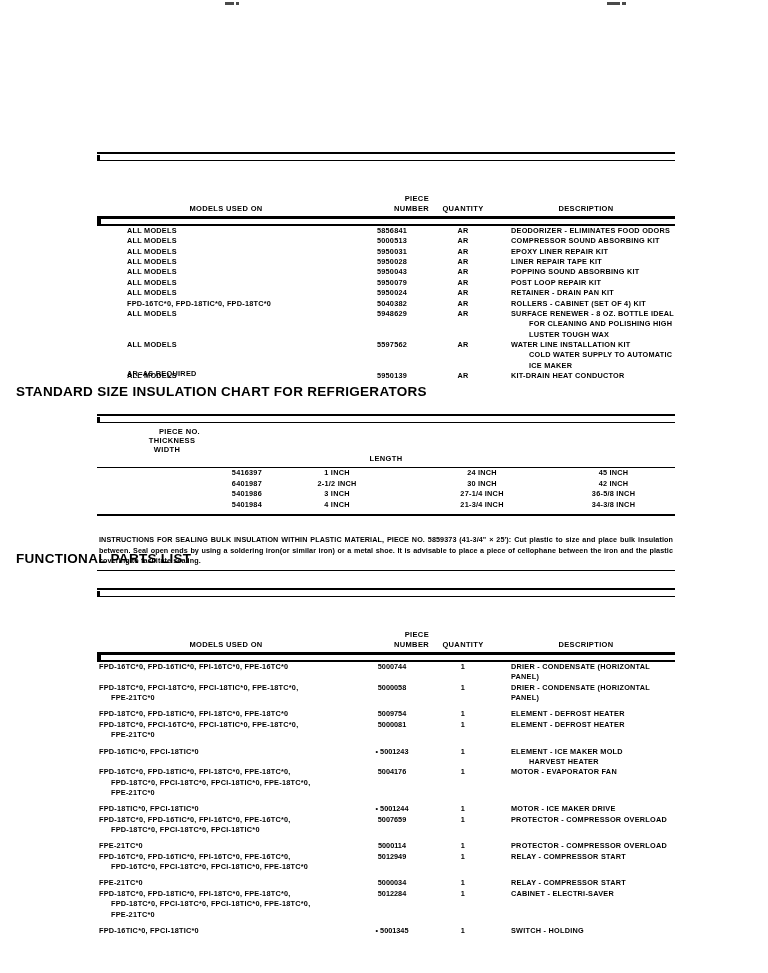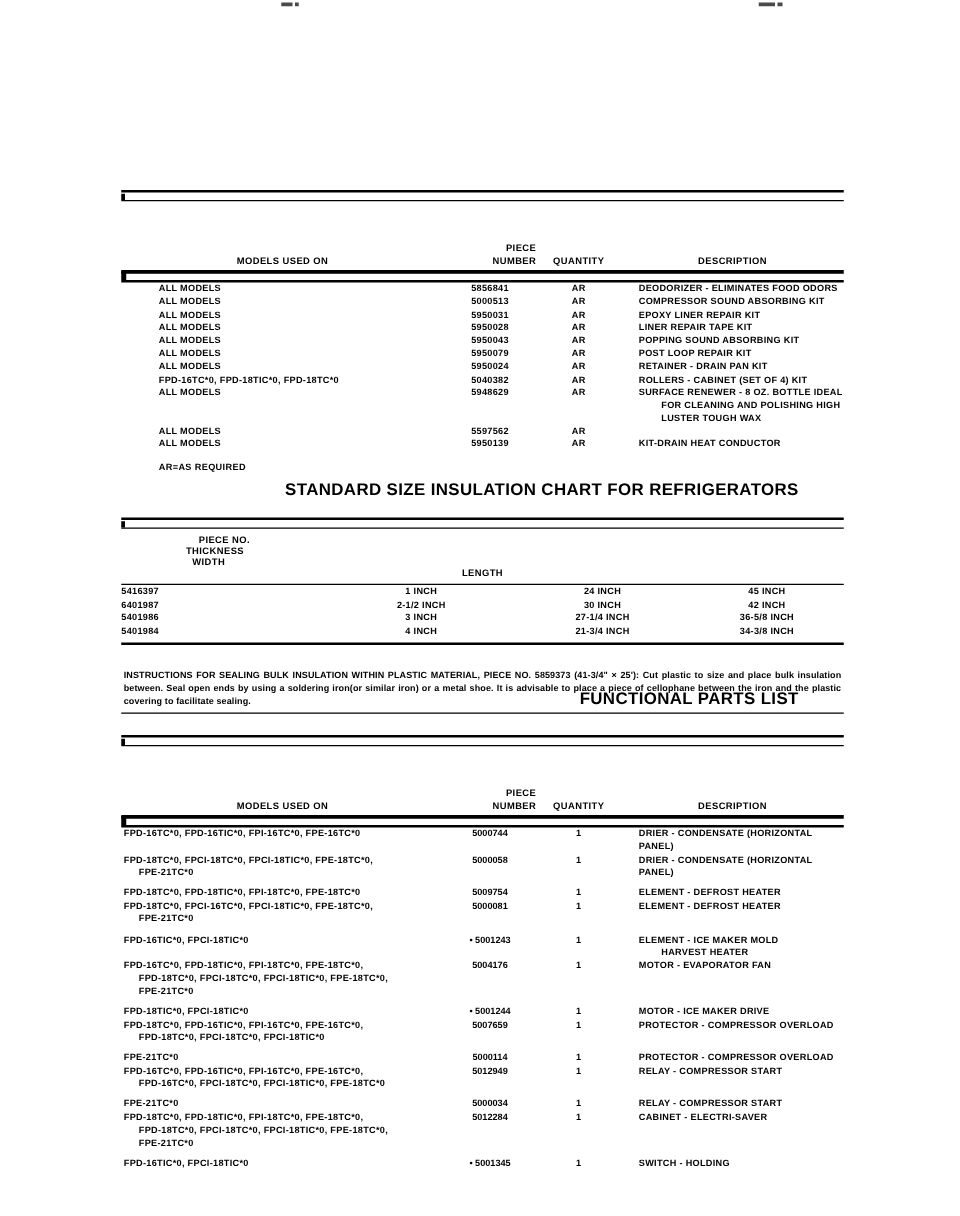--- a/index.html
+++ b/index.html
@@ -106,22 +106,22 @@
   .c-piece  { width: 74px;  text-align: center; }
   .c-qty    { width: 68px;  text-align: center; }
   .c-desc   { flex: 1;      padding-left: 14px; box-sizing: border-box; }
   .c-desc .cont { padding-left: 18px; display: block; }
   .c-models .cont { padding-left: 12px; display: block; }
 
   
   .section-title {
     position: absolute;
     width: 639px;
-    left: 0;
-    text-align: right;
+    left: 16px;
+    text-align: left;
     font-weight: bold;
     letter-spacing: 0.3px;
   }
   #insulation-title { top: 384px; font-size: 13.5px; }
   #functional-title { top: 551px; font-size: 13.5px; }
 
   .note-ar {
     position: absolute;
     left: 127px;
     font-size: 7.3px;
@@ -140,21 +140,21 @@
     flex-direction: column;
   }
   .ins-heads div { text-align: center; }
   .ins-col-1 { width: 165px; }
   .ins-col-2 { width: 150px; }
   .ins-col-3 { width: 140px; }
   .ins-col-4 { flex: 1; }
 
   .ins-rows { font-size: 7.3px; font-weight: bold; letter-spacing: 0.25px; }
   .ins-row { display: flex; line-height: 1.45; }
-  .ins-row .ins-col-1 { text-align: left; }
+  .ins-row .ins-col-1 { text-align: right; }
   .ins-row .ins-col-2 { text-align: center; }
   .ins-row .ins-col-3 { text-align: center; }
   .ins-row .ins-col-4 { text-align: center; }
 
   .instructions {
     font-size: 7.2px;
     font-weight: bold;
     line-height: 1.45;
     letter-spacing: 0.1px;
     padding: 19px 2px 3px 2px;
@@ -244,20 +244,21 @@
         <div class="row" style="margin-bottom: 0px;">
           <div class="c-models">ALL MODELS</div>
           <div class="c-piece">5948629</div>
           <div class="c-qty">AR</div>
           <div class="c-desc"><span>SURFACE RENEWER - 8 OZ. BOTTLE IDEAL</span><span class="cont">FOR CLEANING AND POLISHING HIGH</span><span class="cont">LUSTER TOUGH WAX</span></div>
         </div>
         <div class="row" style="margin-bottom: 0px;">
           <div class="c-models">ALL MODELS</div>
           <div class="c-piece">5597562</div>
           <div class="c-qty">AR</div>
+          <div class="c-desc"><span>WATER LINE INSTALLATION KIT</span><span class="cont">COLD WATER SUPPLY TO AUTOMATIC</span><span class="cont">ICE MAKER</span></div>
         </div>
         <div class="row">
           <div class="c-models">ALL MODELS</div>
           <div class="c-piece">5950139</div>
           <div class="c-qty">AR</div>
           <div class="c-desc"><span>KIT-DRAIN HEAT CONDUCTOR</span></div>
         </div>
       </div>
   </div>
 

